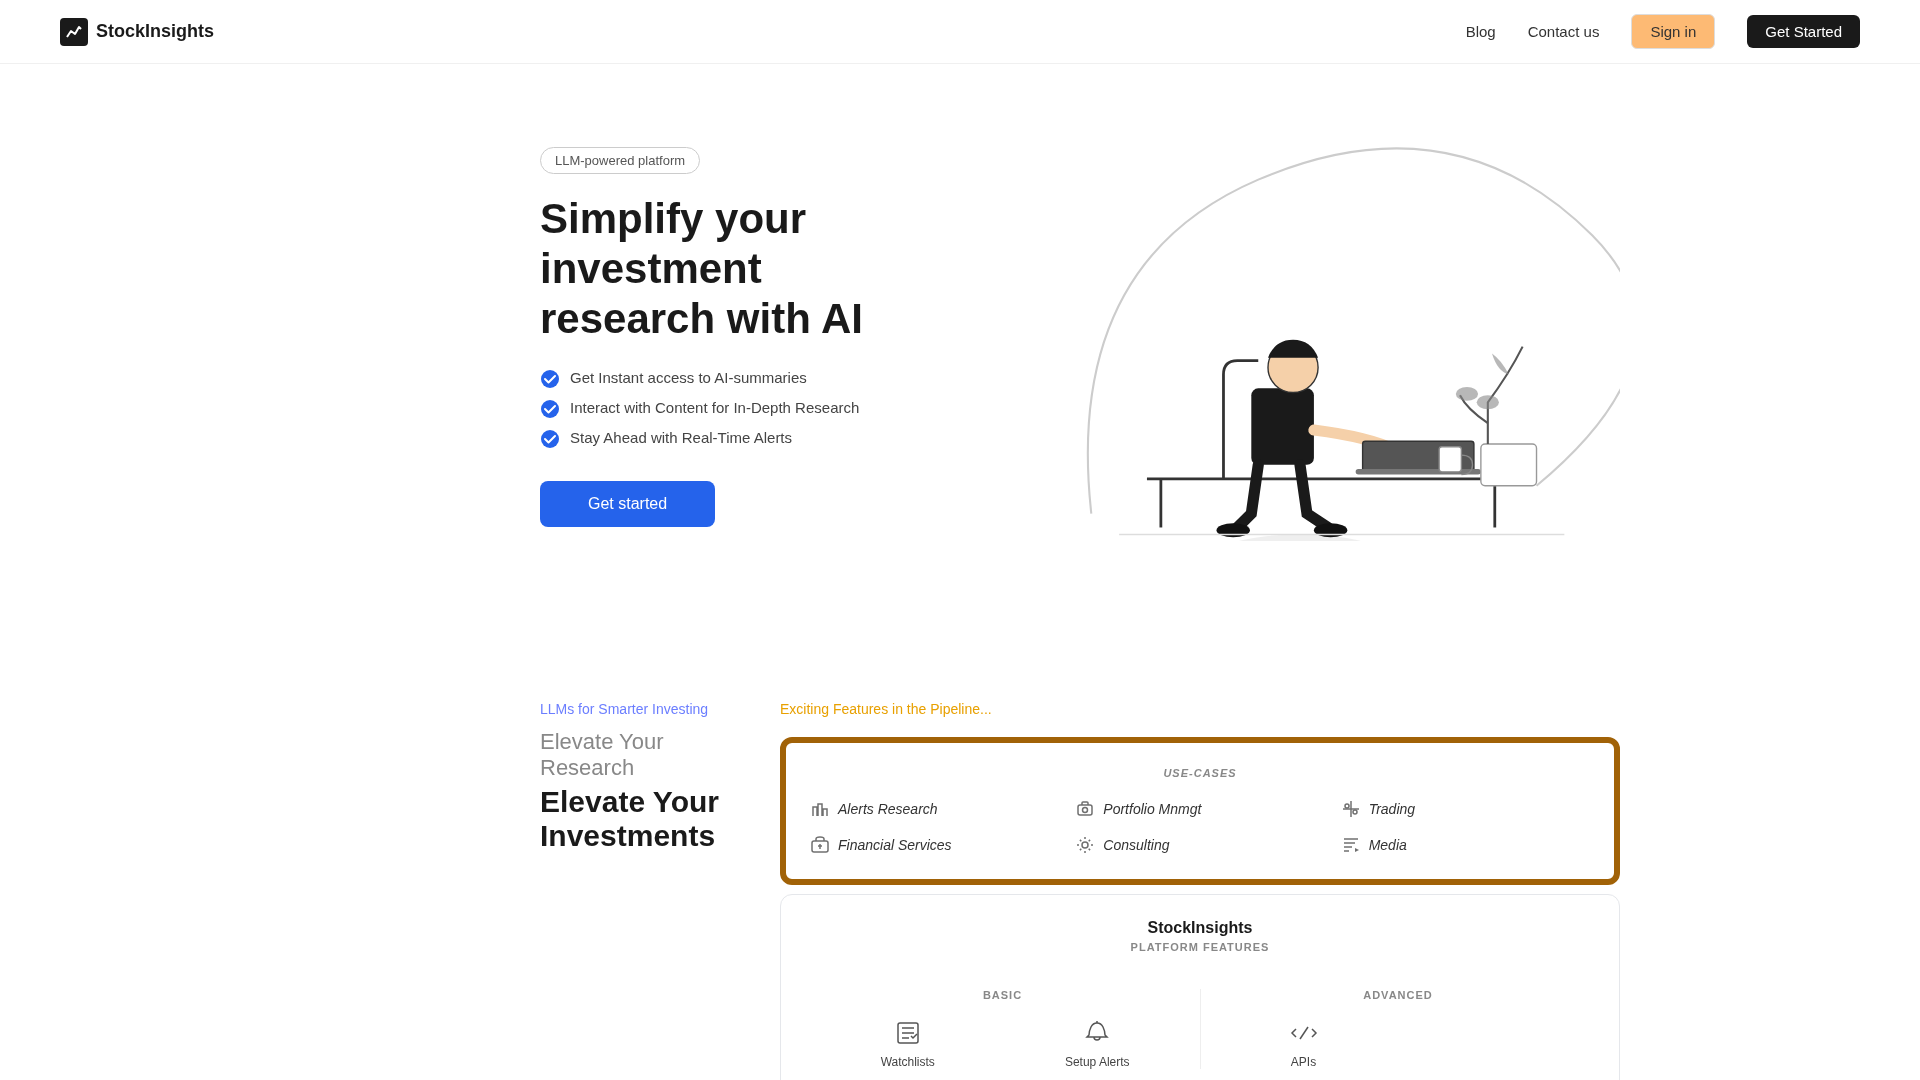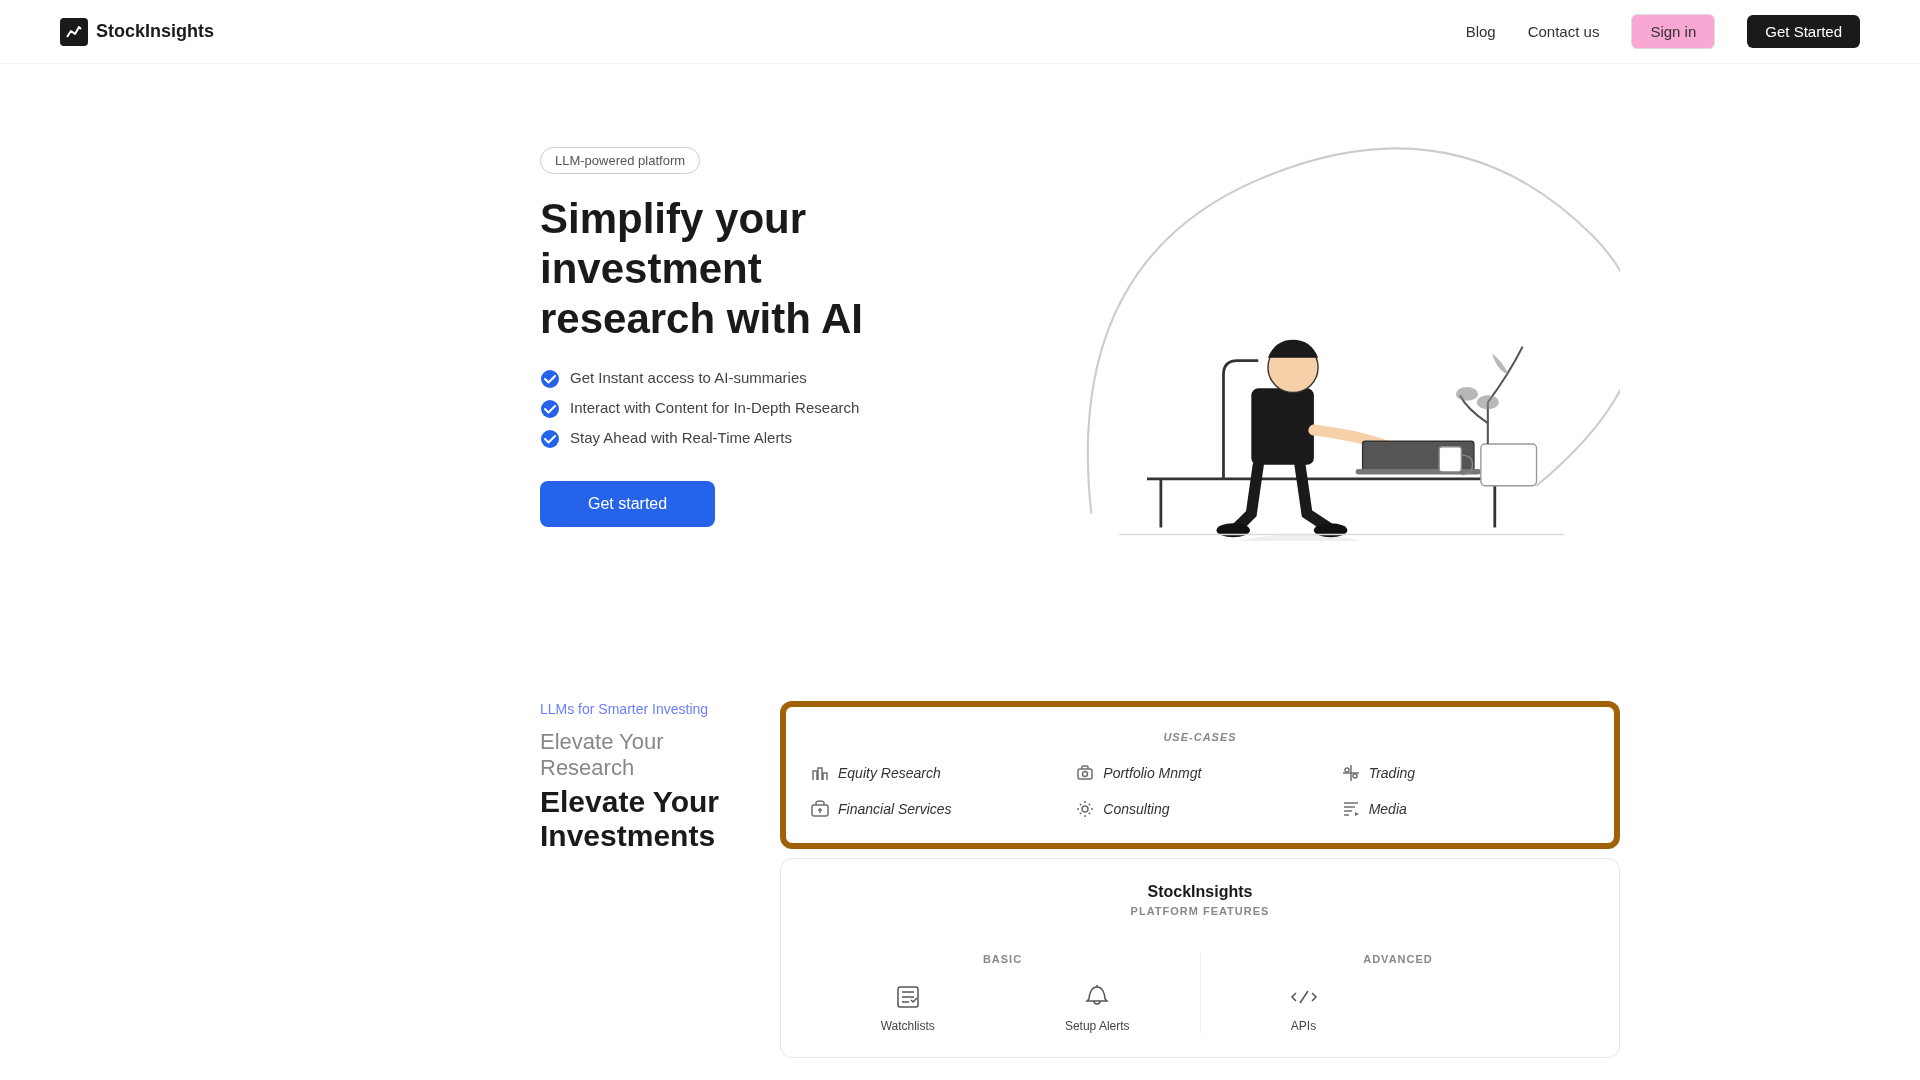--- a/index.html
+++ b/index.html
@@ -9,21 +9,21 @@
     .navbar {
       display: flex; align-items: center; justify-content: space-between;
       padding: 0 60px; height: 64px; border-bottom: 1px solid #f0f0f0;
       position: sticky; top: 0; background: #fff; z-index: 100;
     }
     .nav-logo { display: flex; align-items: center; gap: 8px; font-weight: 700; font-size: 18px; color: #1a1a1a; }
     .logo-icon { width: 28px; height: 28px; background: #1a1a1a; border-radius: 4px; display: flex; align-items: center; justify-content: center; }
     .logo-icon svg { width: 18px; height: 18px; fill: none; stroke: #fff; stroke-width: 2; }
     .nav-links { display: flex; align-items: center; gap: 32px; }
     .nav-link { font-size: 15px; color: #333; text-decoration: none; background: none; border: none; cursor: pointer; }
-    .nav-signin { font-size: 15px; color: #333; border: 1px solid #ddd; border-radius: 6px; padding: 8px 18px; cursor: pointer; background: #f9a8d4; }
+    .nav-signin { font-size: 15px; color: #333; border: 1px solid #ddd; border-radius: 6px; padding: 8px 18px; cursor: pointer; background: #fdba74; }
     .nav-getstarted { font-size: 15px; color: #fff; background: #1a1a1a; border: none; border-radius: 6px; padding: 8px 18px; cursor: pointer; }
 
     
     .hero {
       display: flex; align-items: center; justify-content: space-between;
       padding: 60px 60px 80px 300px; min-height: 520px;
       max-width: 1440px; margin: 0 auto;
     }
     .hero-left { flex: 0 0 400px; max-width: 420px; margin-top: 8px; }
     .hero-badge {
@@ -175,30 +175,31 @@
 </section>
 
 <section class="section2">
   <div class="section2-left">
     <div class="section-label">LLMs for Smarter Investing</div>
     <div class="section-subtitle">Elevate Your Research</div>
     <div class="section-title">Elevate Your Investments</div>
 
   </div>
   <div class="section2-right">
+    <div class="exciting-label">Exciting Features in the Pipeline...</div>
 
     <div class="card">
       <div class="card-header">USE-CASES</div>
       <div class="use-cases-grid">
 
         <div class="use-case-item">
           <svg class="uc-icon" viewBox="0 0 20 20" fill="none" stroke="#333" stroke-width="1.5">
             <path d="M3,17 L3,8 L7,8 L7,17 M8,17 L8,5 L12,5 L12,17 M13,17 L13,10 L17,10 L17,17"></path>
           </svg>
-          <span>Equity Research</span>
+          <span>Alerts Research</span>
         </div>
 
         <div class="use-case-item">
           <svg class="uc-icon" viewBox="0 0 20 20" fill="none" stroke="#333" stroke-width="1.5">
             <rect x="3" y="6" width="14" height="10" rx="2"></rect>
             <path d="M7,6 L7,4 Q7,3 8,3 L12,3 Q13,3 13,4 L13,6"></path>
             <circle cx="10" cy="11" r="2.5"></circle>
           </svg>
           <span>Portfolio Mnmgt</span>
         </div>

